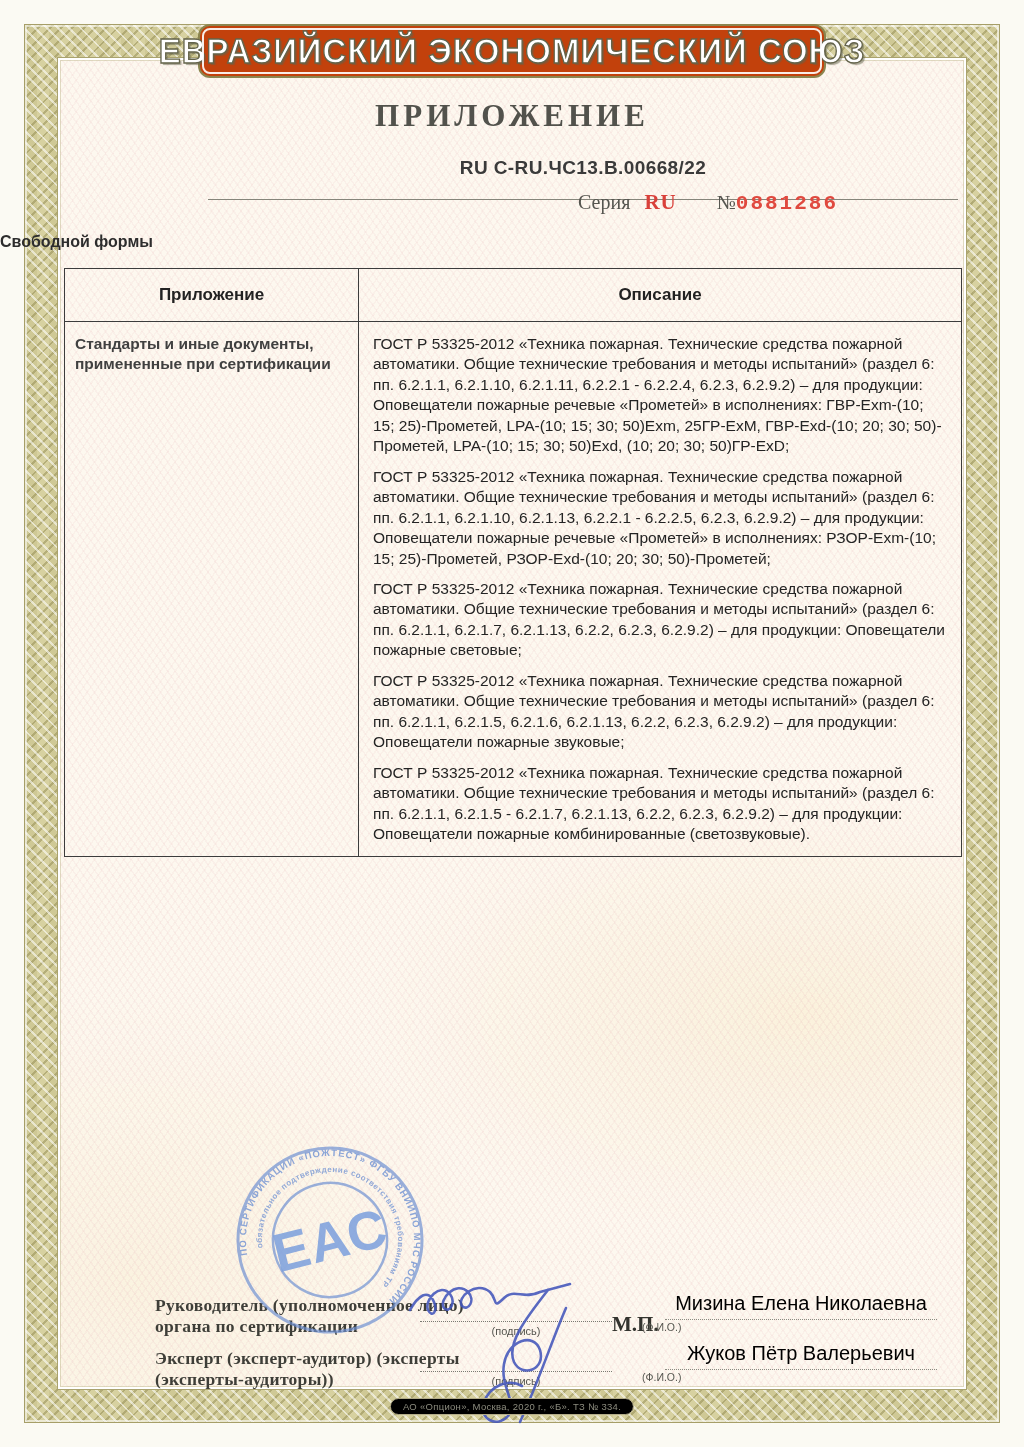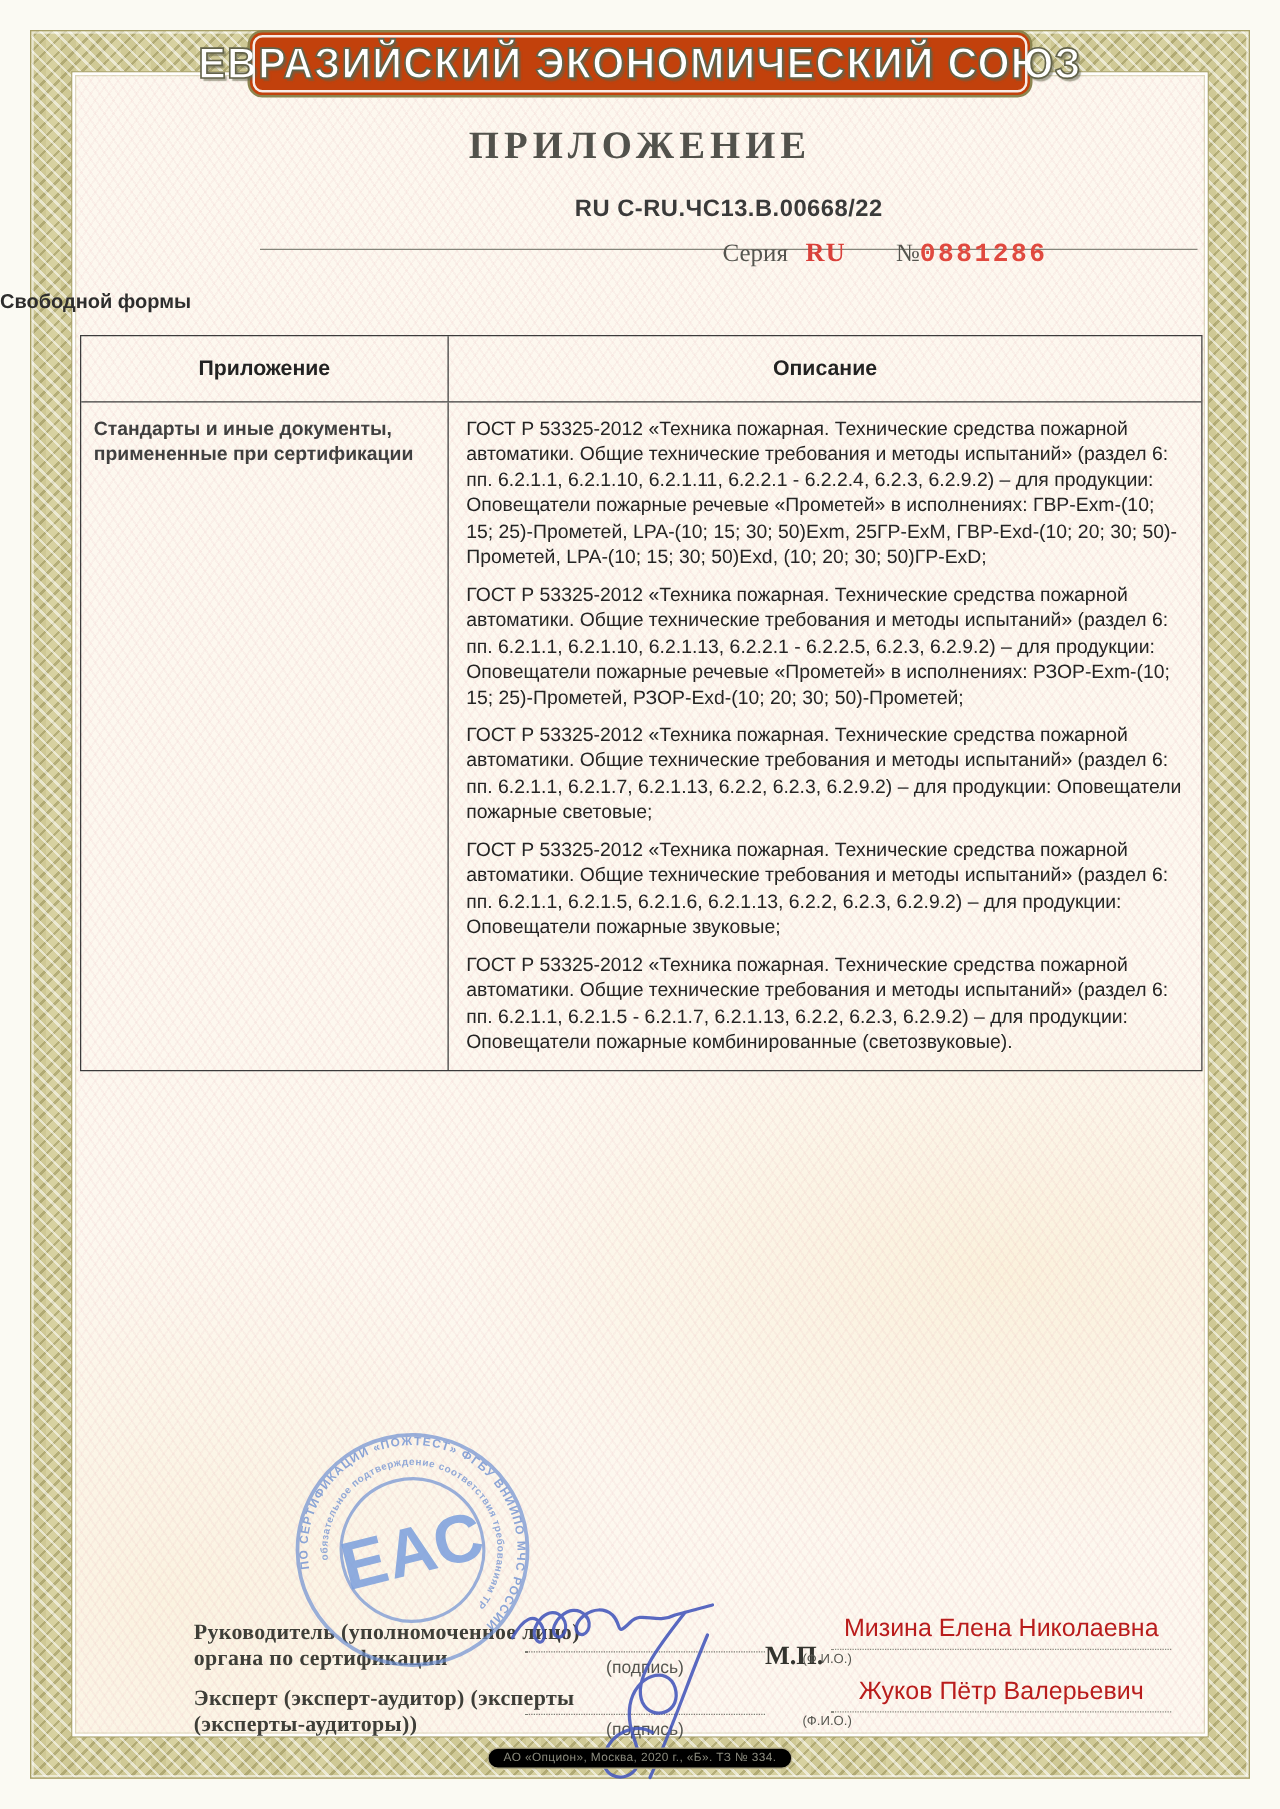--- a/index.html
+++ b/index.html
@@ -105,30 +105,30 @@
   .sig-label {
     position:absolute; z-index:4; width:312px;
     font-family:"Liberation Serif", serif; font-weight:700; font-size:17.5px;
     line-height:1.22; color:#3e3e38; letter-spacing:.3px;
   }
   .sig-label-head   { left:155px; top:1295px; }
   .sig-label-expert { left:155px; top:1348px; }
   .sig-line { position:absolute; z-index:4; width:192px; height:20px; border-bottom:1px dotted #7a7a72; }
   .sig-line-1 { left:420px; top:1302px; }
   .sig-line-2 { left:420px; top:1352px; }
-  .sig-cap { position:absolute; z-index:4; width:192px; text-align:center; font-size:14px; color:#55554f; }
+  .sig-cap { position:absolute; z-index:4; width:192px; text-align:center; font-size:11px; color:#55554f; }
   .sig-cap-1 { left:420px; top:1325px; }
   .sig-cap-2 { left:420px; top:1375px; }
   .mp-mark {
     position:absolute; left:612px; top:1312px; z-index:4;
     font-family:"Liberation Serif", serif; font-weight:700; font-size:21px; color:#33332e;
   }
   .sig-name {
     position:absolute; z-index:4; left:665px; width:272px; text-align:center;
-    font-size:20px; color:#b91c1c; padding-bottom:4px; border-bottom:1px dotted #8a8a80;
+    font-size:20px; color:#000000; padding-bottom:4px; border-bottom:1px dotted #8a8a80;
   }
   .sig-name-1 { top:1292px; }
   .sig-name-2 { top:1342px; }
   .fio-cap { position:absolute; z-index:4; left:642px; width:272px; font-size:10.5px; color:#55554f; }
   .fio-cap-1 { top:1321px; }
   .fio-cap-2 { top:1371px; }
   
   .print-info {
     position:absolute; left:50%; top:1398px; transform:translateX(-50%); z-index:7;
     background:#000000; border:1px solid #b4ad8a; border-radius:9px;

